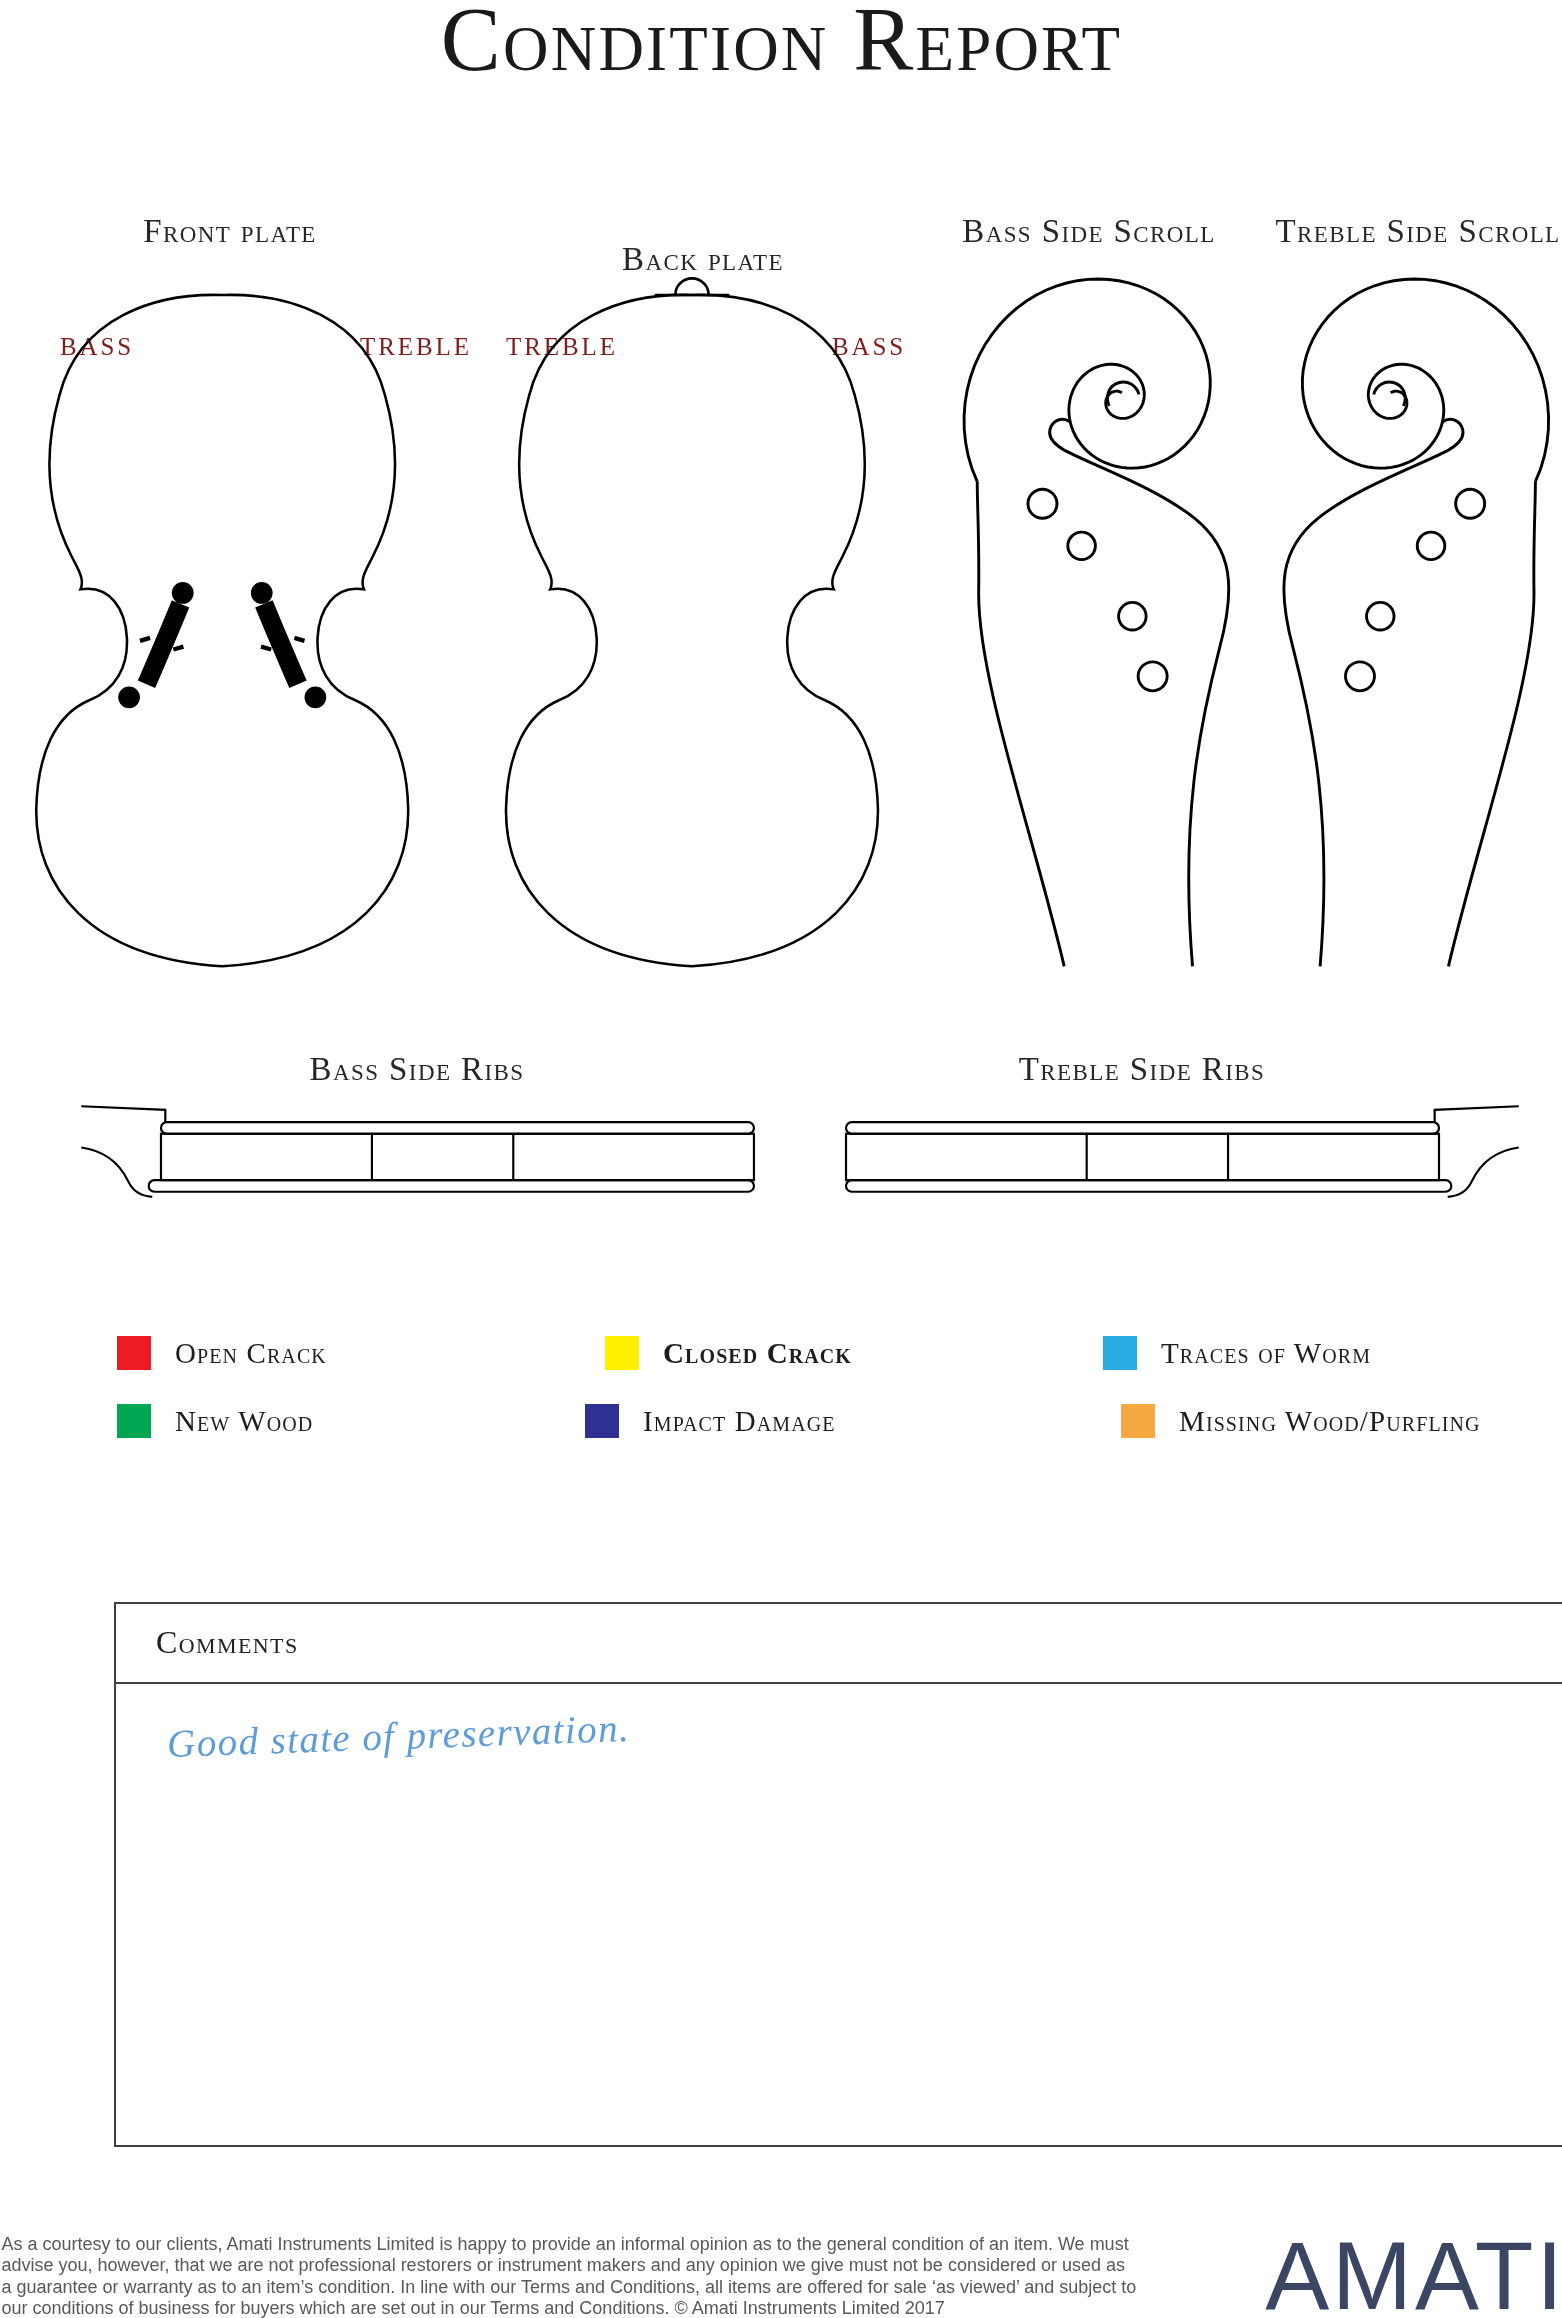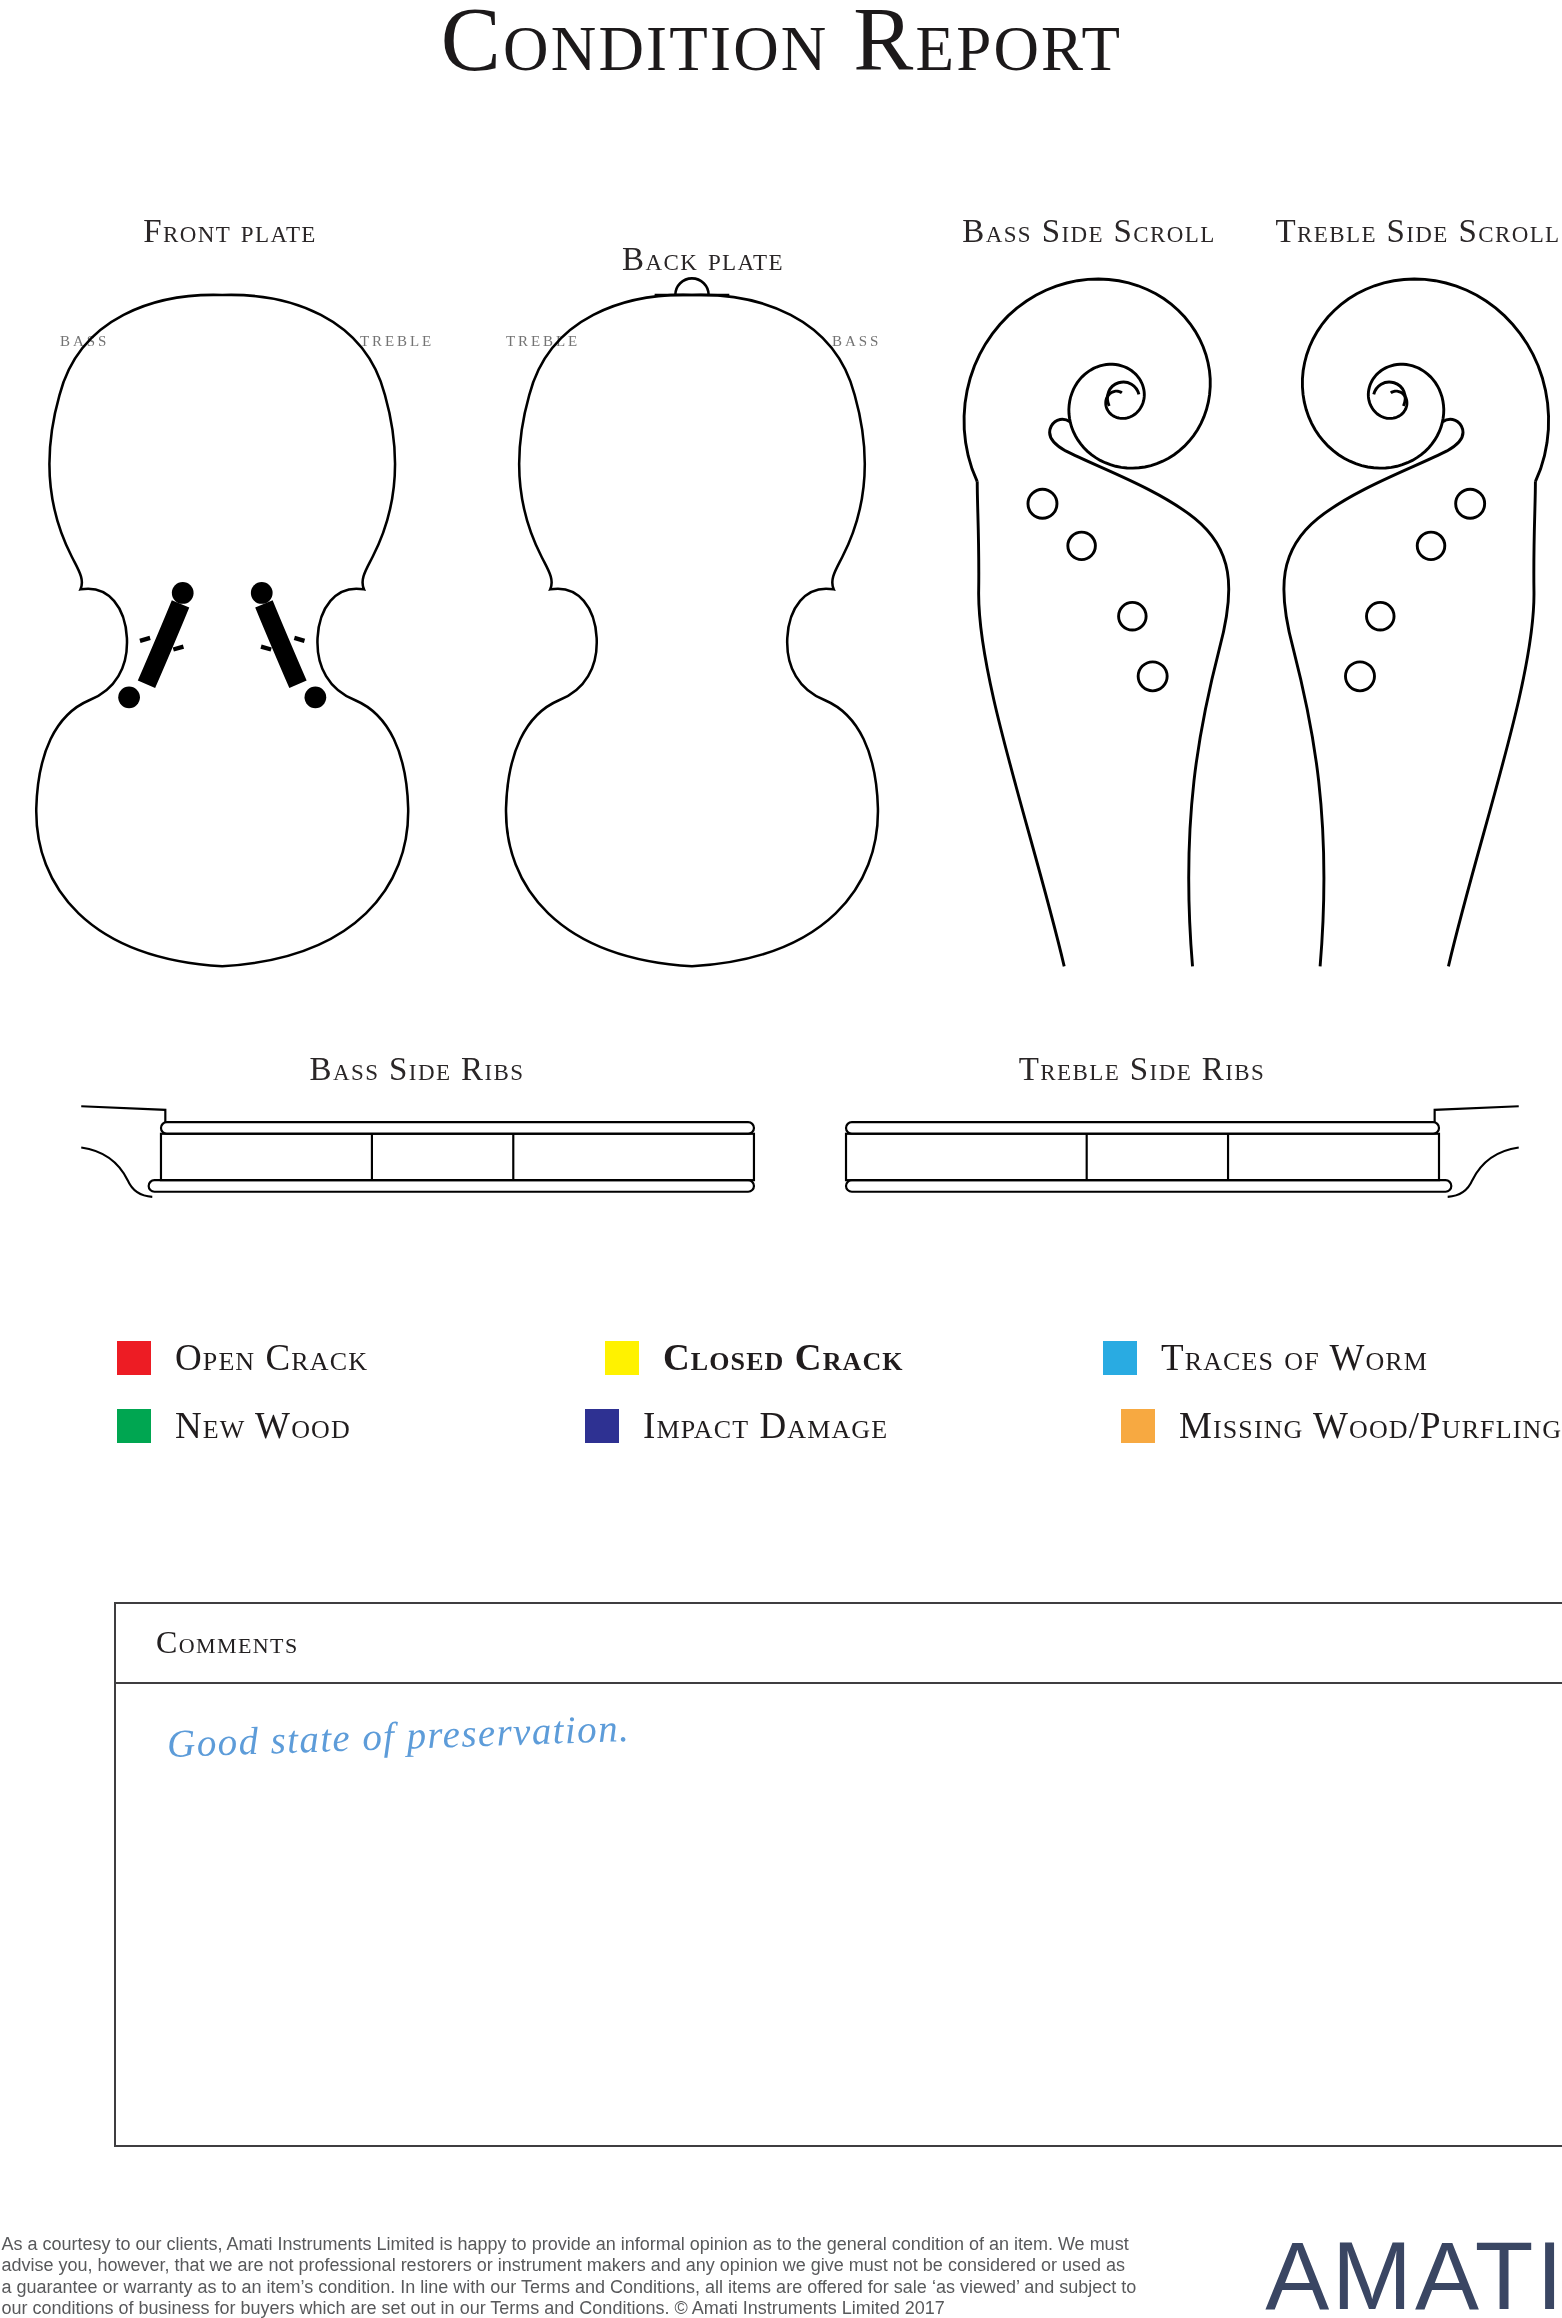--- a/index.html
+++ b/index.html
@@ -2,32 +2,32 @@
 <html style="font-size:11.6px"><head>
 <meta charset="utf-8">
 <style>
   html,body{margin:0;padding:0;background:#ffffff;}
   .page{position:relative;width:1563px;height:2319px;background:#fff;overflow:hidden;
         font-family:"Liberation Serif",serif;color:#231f20;}
   .page-title{position:absolute;top:-10px;left:0;width:100%;text-align:center;
               font-size:90px;line-height:1.1;font-variant:small-caps;letter-spacing:2.2px;color:#1c191a;}
   .sec-h{position:absolute;font-size:33px;font-variant:small-caps;letter-spacing:1.4px;
          white-space:nowrap;transform:translateX(-50%);color:#2a2627;}
-  .side-l{position:absolute;font-size:15px;letter-spacing:2.9px;color:#737373;white-space:nowrap;}
+  .side-l{position:absolute;font-size:25px;letter-spacing:2.9px;color:#7f1d1d;white-space:nowrap;}
   svg.drawings{position:absolute;left:0;top:0;}
   .ol{fill:none;stroke:#000;stroke-width:4;}
   .olp{fill:none;stroke:#000;stroke-width:3.5;}
   .olr{fill:none;stroke:#000;stroke-width:3;}
   .peghole{fill:#fff;stroke:#000;stroke-width:4;}
   .fh{fill:#000;stroke:none;}
   .fhstem{fill:none;stroke:#000;stroke-width:26;stroke-linecap:butt;}
   .fhnick{fill:none;stroke:#000;stroke-width:6;}
   .legend-item{position:absolute;display:flex;align-items:center;}
   .swatch{width:34px;height:34px;flex:0 0 34px;margin-right:24px;}
-  .legend-label{font-size:37px;font-variant:small-caps;letter-spacing:1.1px;white-space:nowrap;color:#201c1d;font-family:Liberation Serif, serif;}
+  .legend-label{font-size:29px;font-variant:small-caps;letter-spacing:1.1px;white-space:nowrap;color:#201c1d;font-family:Liberation Serif, serif;}
   .legend-label.bold{font-weight:bold;}
   .comments-box{position:absolute;left:114px;top:1602px;width:1450px;height:545px;
                 border:2.2px solid #3f3e40;box-sizing:border-box;background:#fff;}
   .comments-head{height:80px;border-bottom:2.2px solid #3f3e40;box-sizing:border-box;
                  padding:20px 0 0 40px;font-size:32px;font-variant:small-caps;letter-spacing:1.4px;color:#232021;}
   .handwriting{position:absolute;left:51px;top:109px;font-size:39px;font-style:italic;
                font-family:"Liberation Serif",serif;letter-spacing:1.4px;transform:rotate(-2deg);white-space:nowrap;}
   .footer-text{position:absolute;left:1.4px;top:2234px;width:1290px;
                font-family:"Liberation Sans",sans-serif;font-size:18px;line-height:21.4px;color:#58595b;}
   .logo{position:absolute;right:-2.9px;bottom:-11.6px;font-family:"Liberation Sans",sans-serif;

